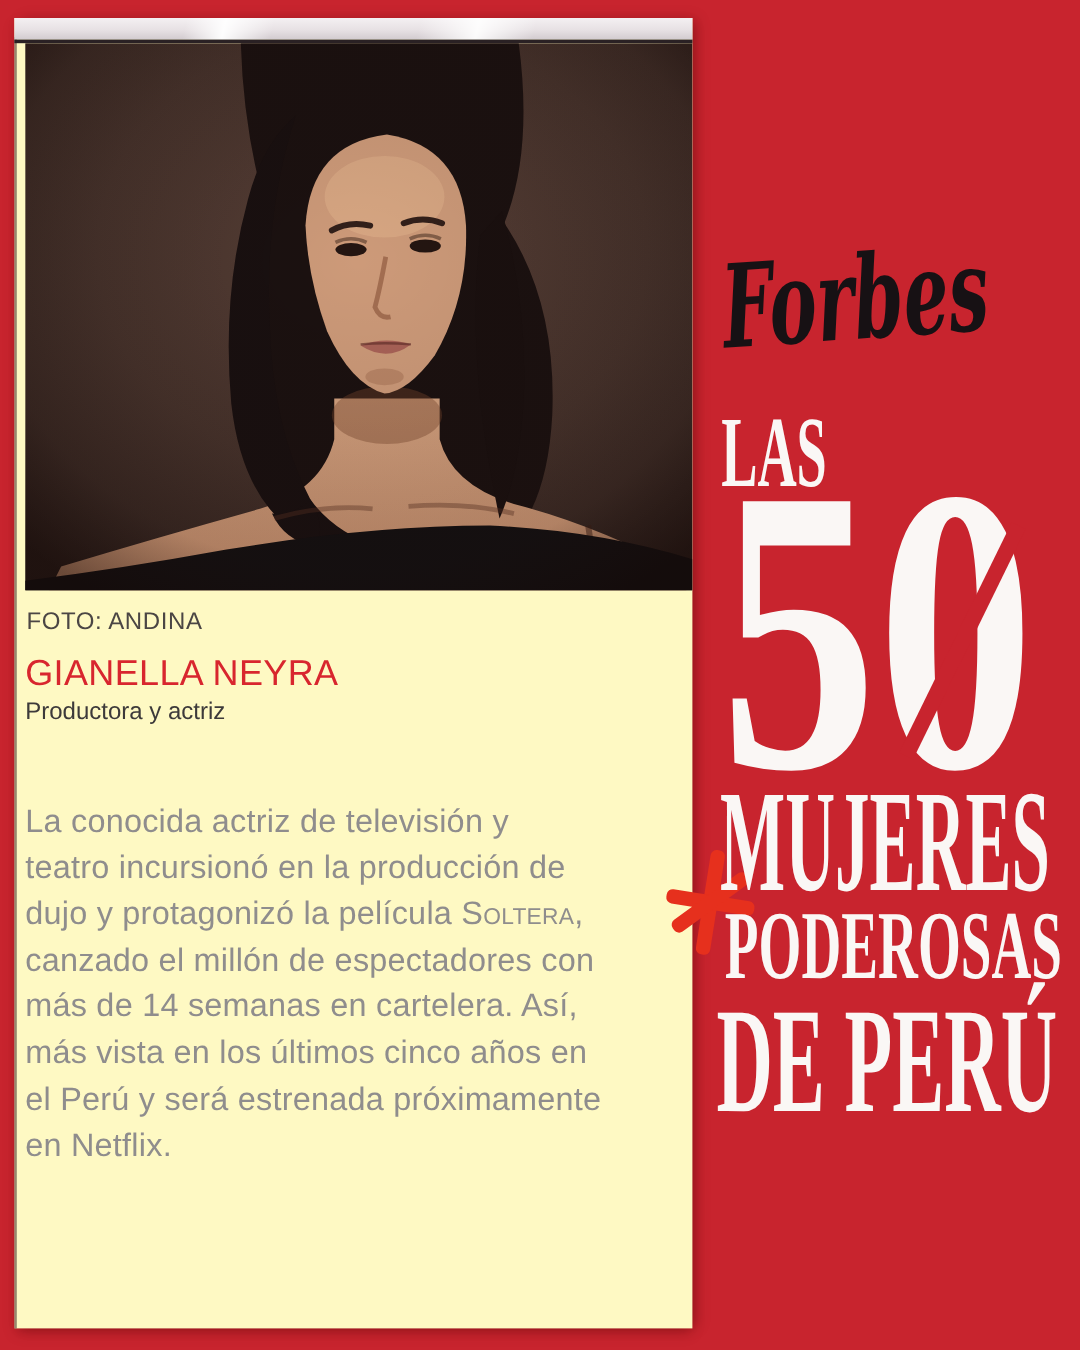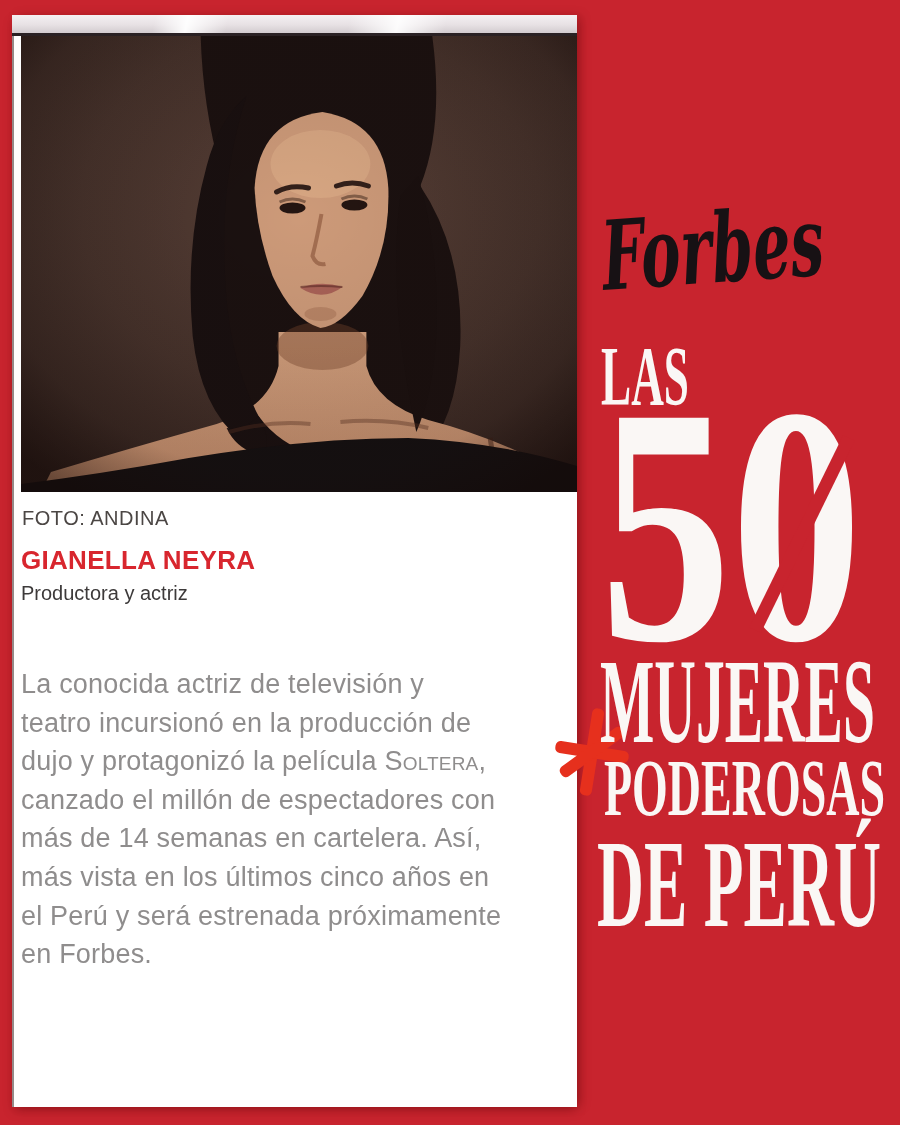--- a/index.html
+++ b/index.html
@@ -1,33 +1,33 @@
 <!DOCTYPE html>
 <html><head>
 <meta charset="utf-8">
 <style>
   html,body{margin:0;padding:0;}
   body{width:900px;height:1125px;overflow:hidden;font-family:"Liberation Sans",sans-serif;}
   .page{position:relative;width:900px;height:1125px;background:#c8242e;}
 
   
-  .card{position:absolute;left:12px;top:15px;width:565px;height:1092px;background:#ffffff;
+  .card{position:absolute;left:12px;top:15px;width:565px;height:1092px;background:#fef9c3;
         box-shadow:5px 0 10px -2px rgba(90,5,10,.35), 0 5px 10px -2px rgba(90,5,10,.35);}
   .card-edge{position:absolute;left:0;top:16px;bottom:0;width:2px;background:rgba(62,42,40,.55);}
   .gloss-bar{position:absolute;left:0;top:0;width:565px;height:18px;
       background:
         linear-gradient(103deg, rgba(255,255,255,0) 140px, rgba(255,255,255,.95) 172px, rgba(255,255,255,0) 212px,
                         rgba(255,255,255,0) 330px, rgba(255,255,255,.9) 378px, rgba(255,255,255,0) 425px),
         linear-gradient(180deg,#f4f0f2 0%,#e7e1e4 55%,#d2cbcf 100%);}
   .photo-top-line{position:absolute;left:0;top:18px;width:565px;height:3px;background:#2a2124;}
   .photo{position:absolute;left:9px;top:21px;width:556px;height:456px;}
   .photo svg{display:block;width:100%;height:100%;}
 
   .credit{position:absolute;left:10px;top:492px;font-size:20px;letter-spacing:.5px;color:#4b4644;}
-  .name{position:absolute;left:9px;top:530px;font-size:26px;font-weight:bold;letter-spacing:.3px;color:#d8262e;}
+  .name{position:absolute;left:9px;top:530px;font-size:30px;font-weight:normal;letter-spacing:.3px;color:#d8262e;}
   .role{position:absolute;left:9px;top:567px;font-size:20px;font-weight:500;color:#3d3a3a;}
   .bio{position:absolute;left:9px;top:650px;width:545px;font-size:27px;line-height:38.6px;
        letter-spacing:.2px;color:#8f8d8d;}
   .bio .bio-line{white-space:nowrap;}
   .bio .sc{font-variant:small-caps;}
 
   
   .brand-panel svg{position:absolute;overflow:visible;}
   .brand-panel text{font-family:"Liberation Serif",serif;font-weight:bold;fill:#faf7f5;}
   svg.forbes text{font-family:"DejaVu Serif",serif;font-style:italic;font-weight:bold;fill:#171114;}
@@ -109,21 +109,21 @@
     <div class="name">GIANELLA NEYRA</div>
     <div class="role">Productora y actriz</div>
     <div class="bio" id="bio">
         <div class="bio-line"><span>La conocida actriz de televisión y</span></div>
         <div class="bio-line"><span>teatro incursionó en la producción de</span></div>
         <div class="bio-line"><span>dujo y protagonizó la película </span><span class="sc">Soltera,</span></div>
         <div class="bio-line"><span>canzado el millón de espectadores con</span></div>
         <div class="bio-line"><span>más de 14 semanas en cartelera. Así,</span></div>
         <div class="bio-line"><span>más vista en los últimos cinco años en</span></div>
         <div class="bio-line"><span>el Perú y será estrenada próximamente</span></div>
-        <div class="bio-line"><span>en Forbes.</span></div>
+        <div class="bio-line"><span>en Netflix.</span></div>
       </div>
   </div>
 
   <div class="brand-panel">
 
     <svg class="forbes">
       <text x="6" y="90" font-size="96" textLength="222" lengthAdjust="spacingAndGlyphs" transform="rotate(-4 120 60)">Forbes</text>
     </svg>
 
     <svg class="las">

